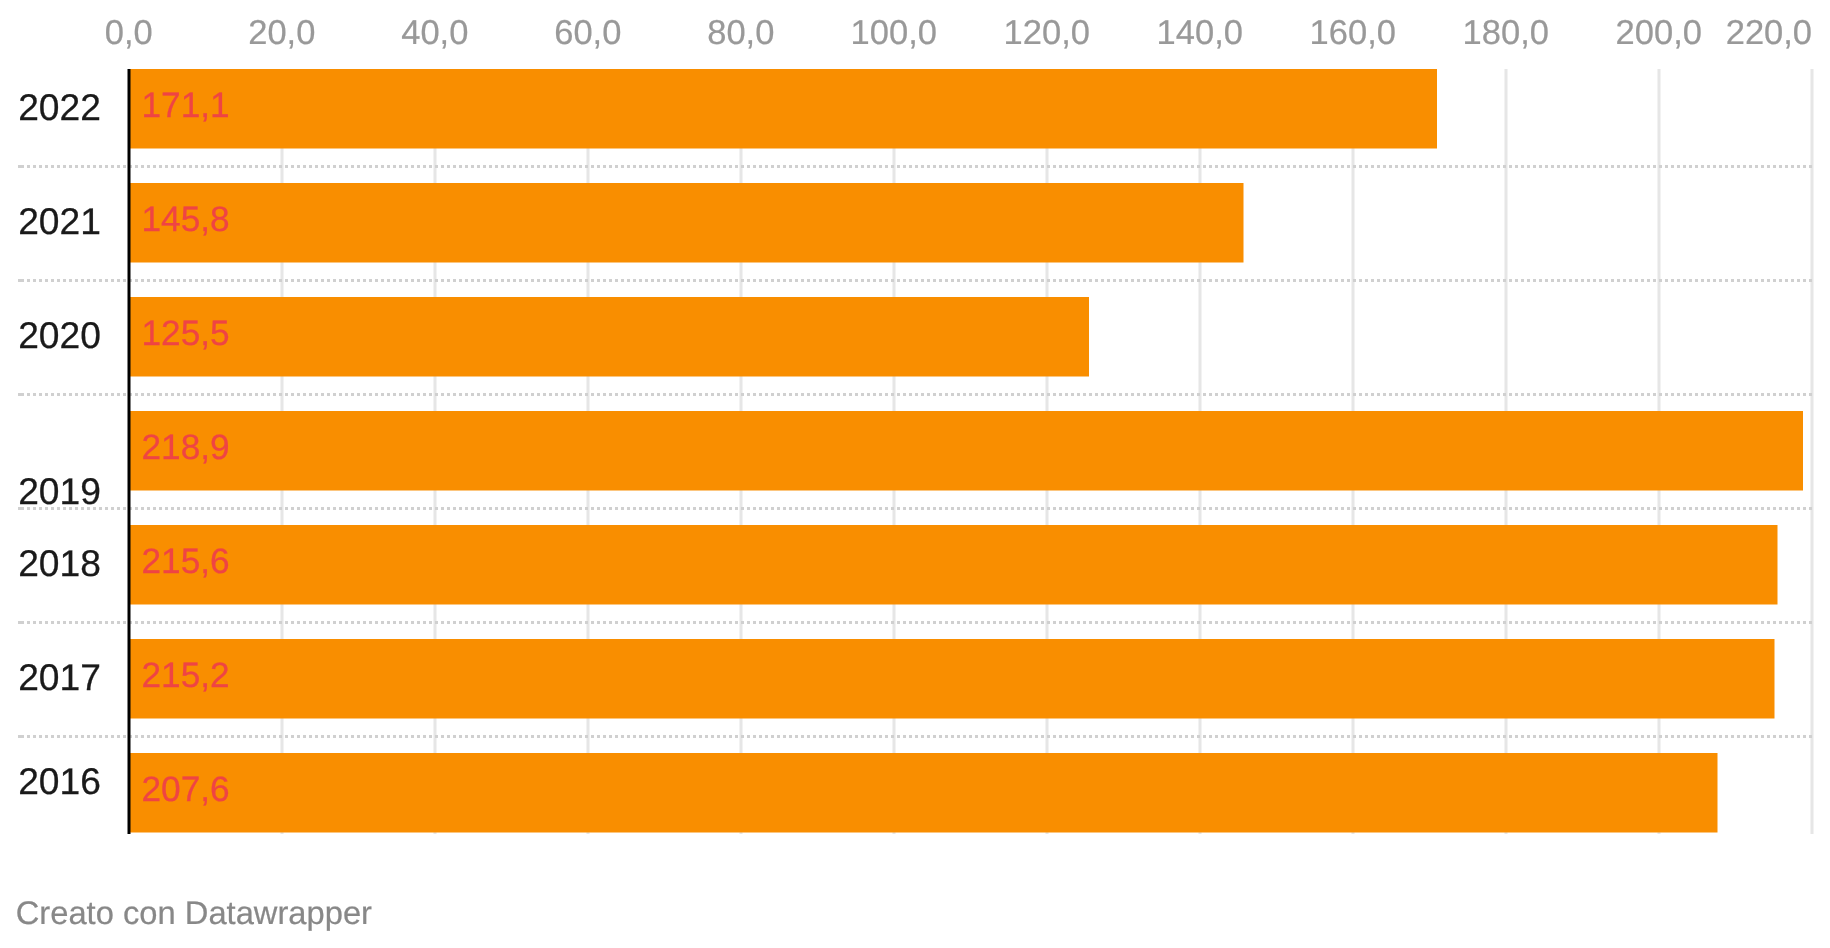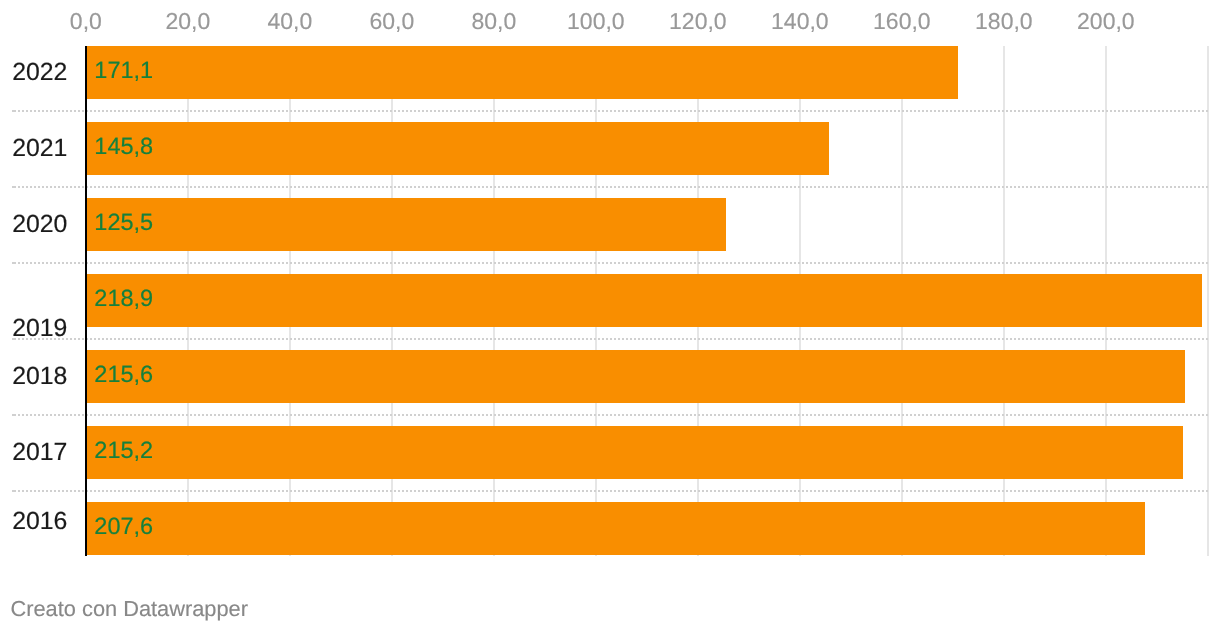--- a/index.html
+++ b/index.html
@@ -21,21 +21,21 @@
   .bar{position:absolute;left:85.85px;height:53.6px;background:#f98e00;}
 
   
   .axis-label{position:absolute;top:10px;color:#999999;font-size:23px;line-height:23px;
               white-space:nowrap;transform:translateX(-50%);
               -webkit-text-stroke:0.15px currentColor;}
   .axis-label.last{left:0;width:1208.05px;transform:none;text-align:right;}
   .yearlabel{position:absolute;left:0;width:67.3px;color:#1a1a1a;font-size:24.8px;line-height:24.8px;
              white-space:nowrap;text-align:right;
              -webkit-text-stroke:0.18px currentColor;}
-  .barlabel{position:absolute;left:94.35px;color:#15803d;font-size:23.5px;line-height:23.5px;
+  .barlabel{position:absolute;left:94.35px;color:#ef4444;font-size:23.5px;line-height:23.5px;
             white-space:nowrap;-webkit-text-stroke:0.18px currentColor;}
   .footer{position:absolute;left:10.5px;top:597.5px;color:#888888;font-size:21.8px;line-height:21.8px;
           white-space:nowrap;-webkit-text-stroke:0.15px currentColor;}
 </style>
 </head>
 <body>
 
 <div id="chart">
 
     <div class="gridline" style="left: 186.85px;"></div>
@@ -71,20 +71,21 @@
     <div class="axis-label" style="left: 187.85px;">20,0</div>
     <div class="axis-label" style="left: 289.85px;">40,0</div>
     <div class="axis-label" style="left: 391.85px;">60,0</div>
     <div class="axis-label" style="left: 493.85px;">80,0</div>
     <div class="axis-label" style="left: 595.85px;">100,0</div>
     <div class="axis-label" style="left: 697.85px;">120,0</div>
     <div class="axis-label" style="left: 799.85px;">140,0</div>
     <div class="axis-label" style="left: 901.85px;">160,0</div>
     <div class="axis-label" style="left: 1003.85px;">180,0</div>
     <div class="axis-label" style="left: 1105.85px;">200,0</div>
+    <div class="axis-label last">220,0</div>
 
     <div class="yearlabel" style="top: 61.45px;">2022</div>
     <div class="barlabel" style="top: 58.95px;">171,1</div>
     <div class="yearlabel" style="top: 137.45px;">2021</div>
     <div class="barlabel" style="top: 134.95px;">145,8</div>
     <div class="yearlabel" style="top: 213.45px;">2020</div>
     <div class="barlabel" style="top: 210.95px;">125,5</div>
     <div class="yearlabel" style="top: 289.45px; margin-top: 28px;">2019</div>
     <div class="barlabel" style="top: 286.95px;">218,9</div>
     <div class="yearlabel" style="top: 365.45px;">2018</div>

